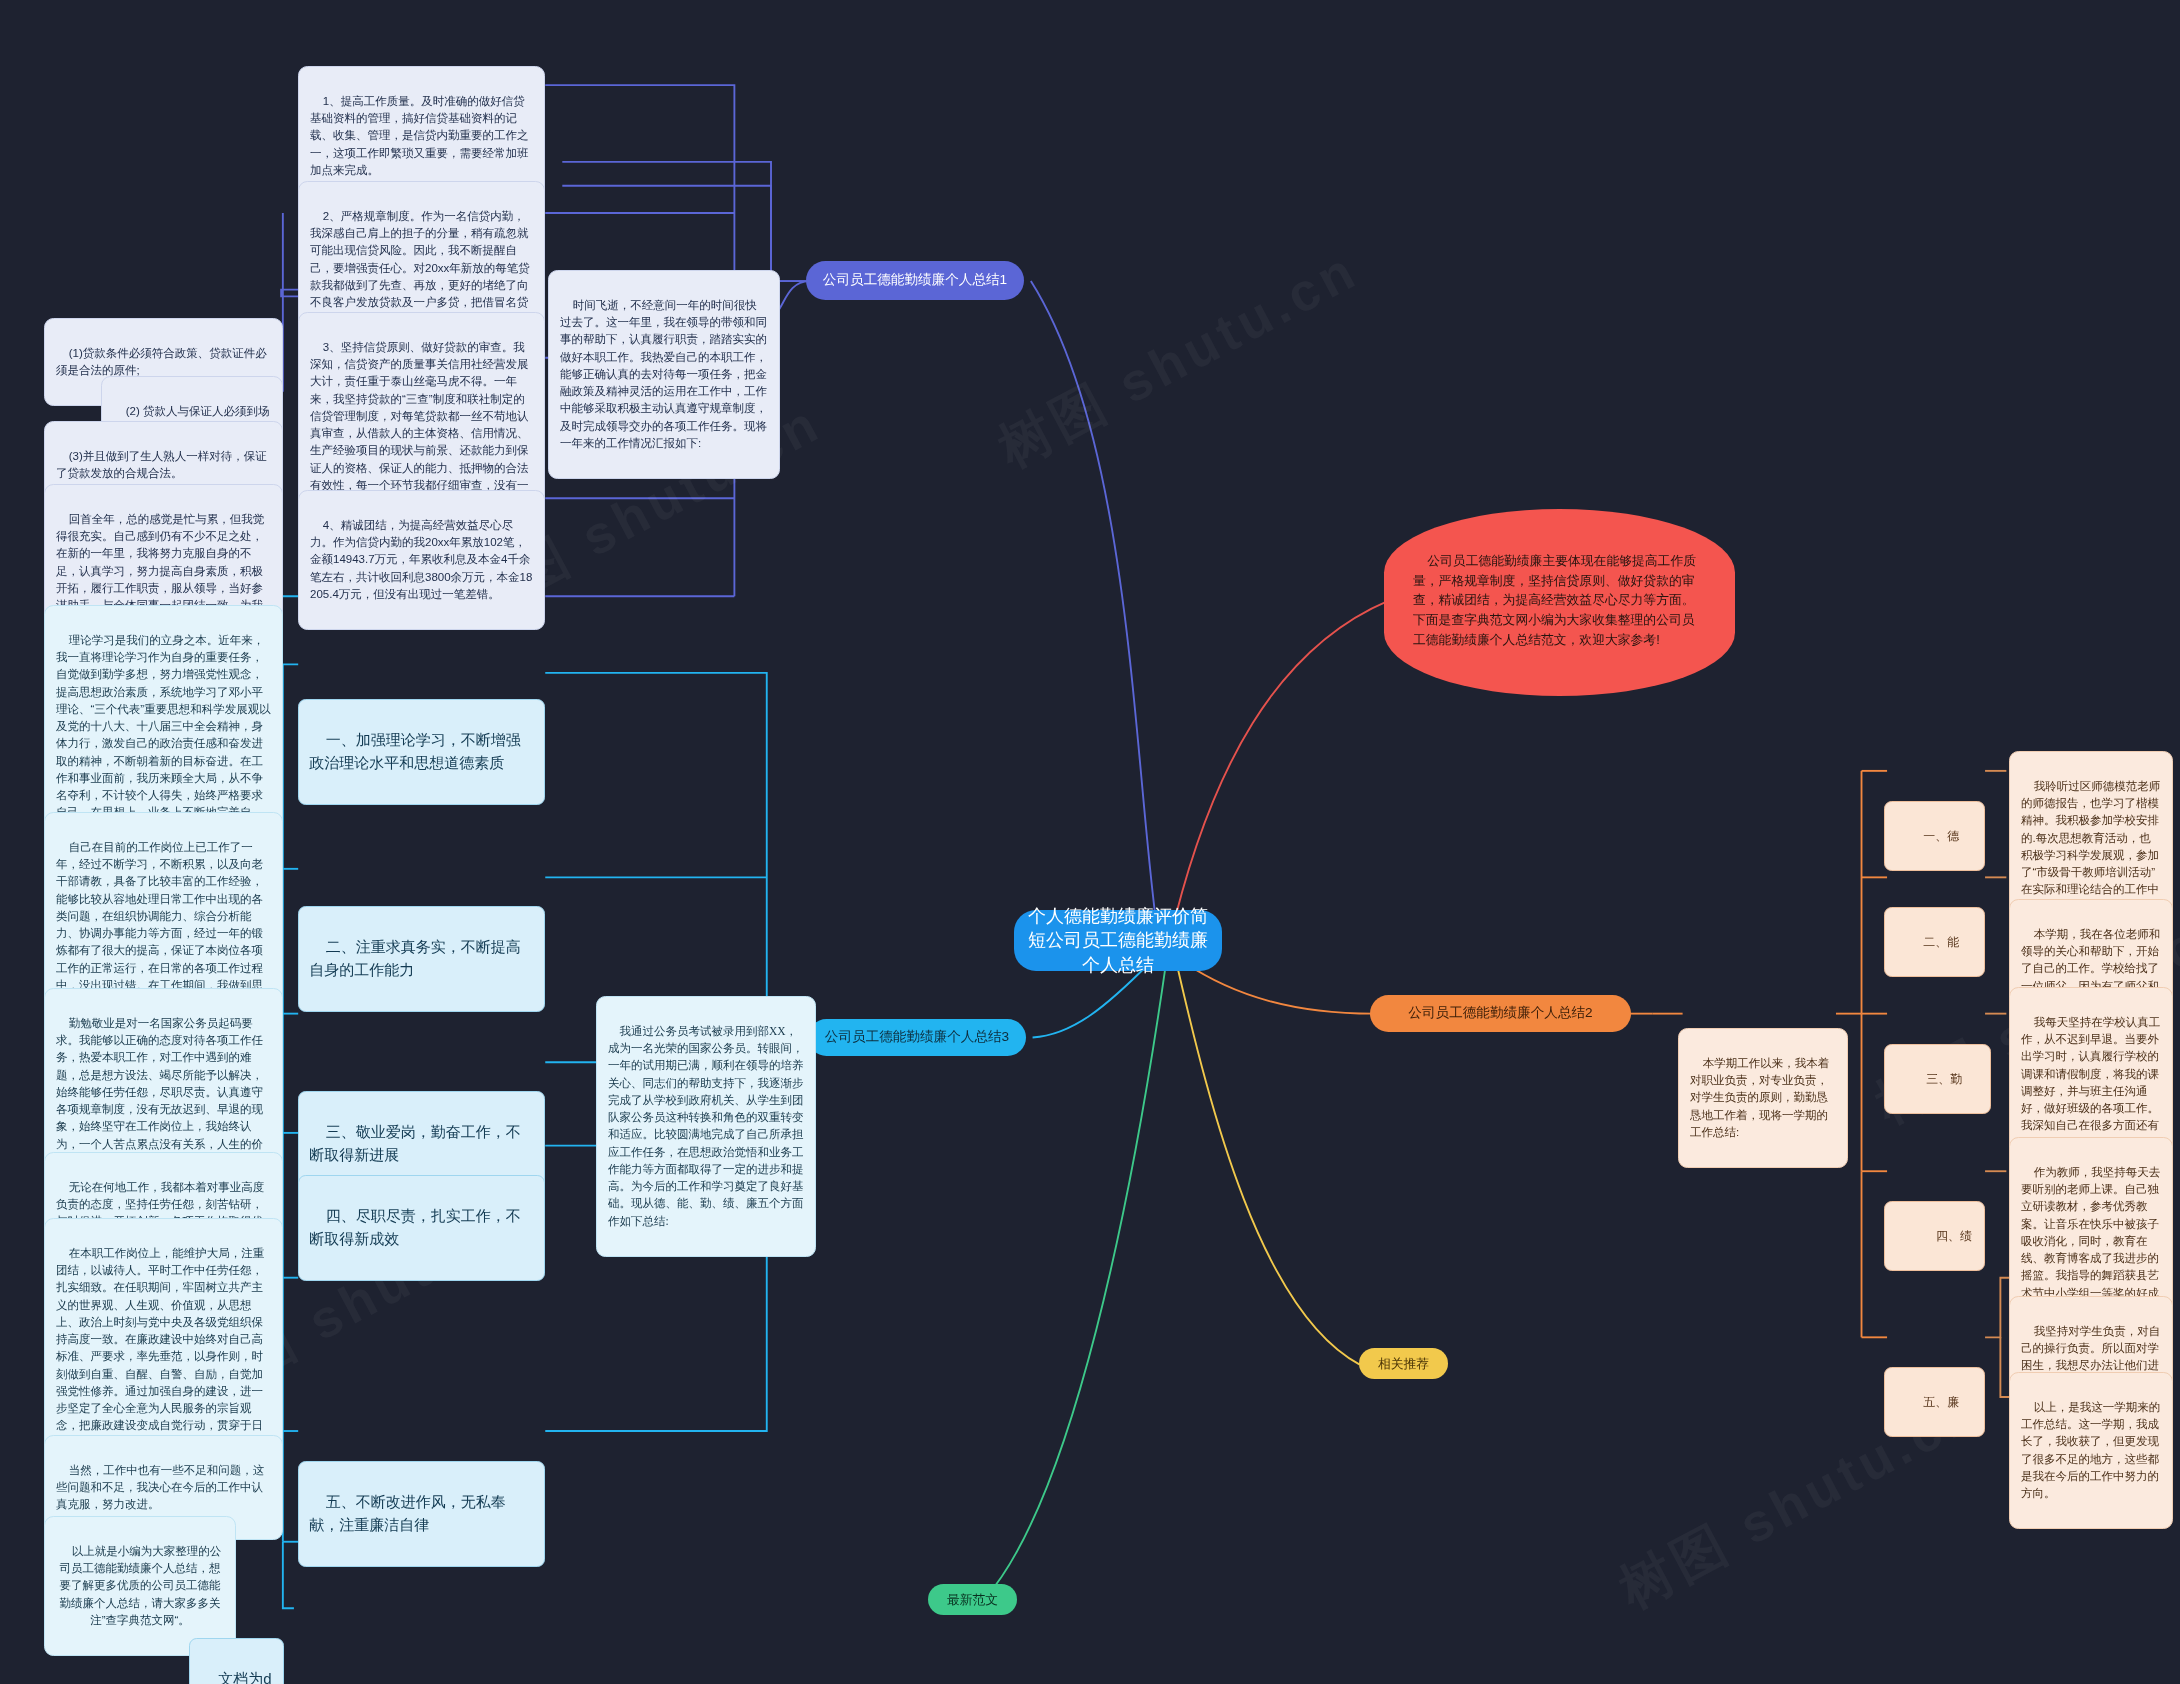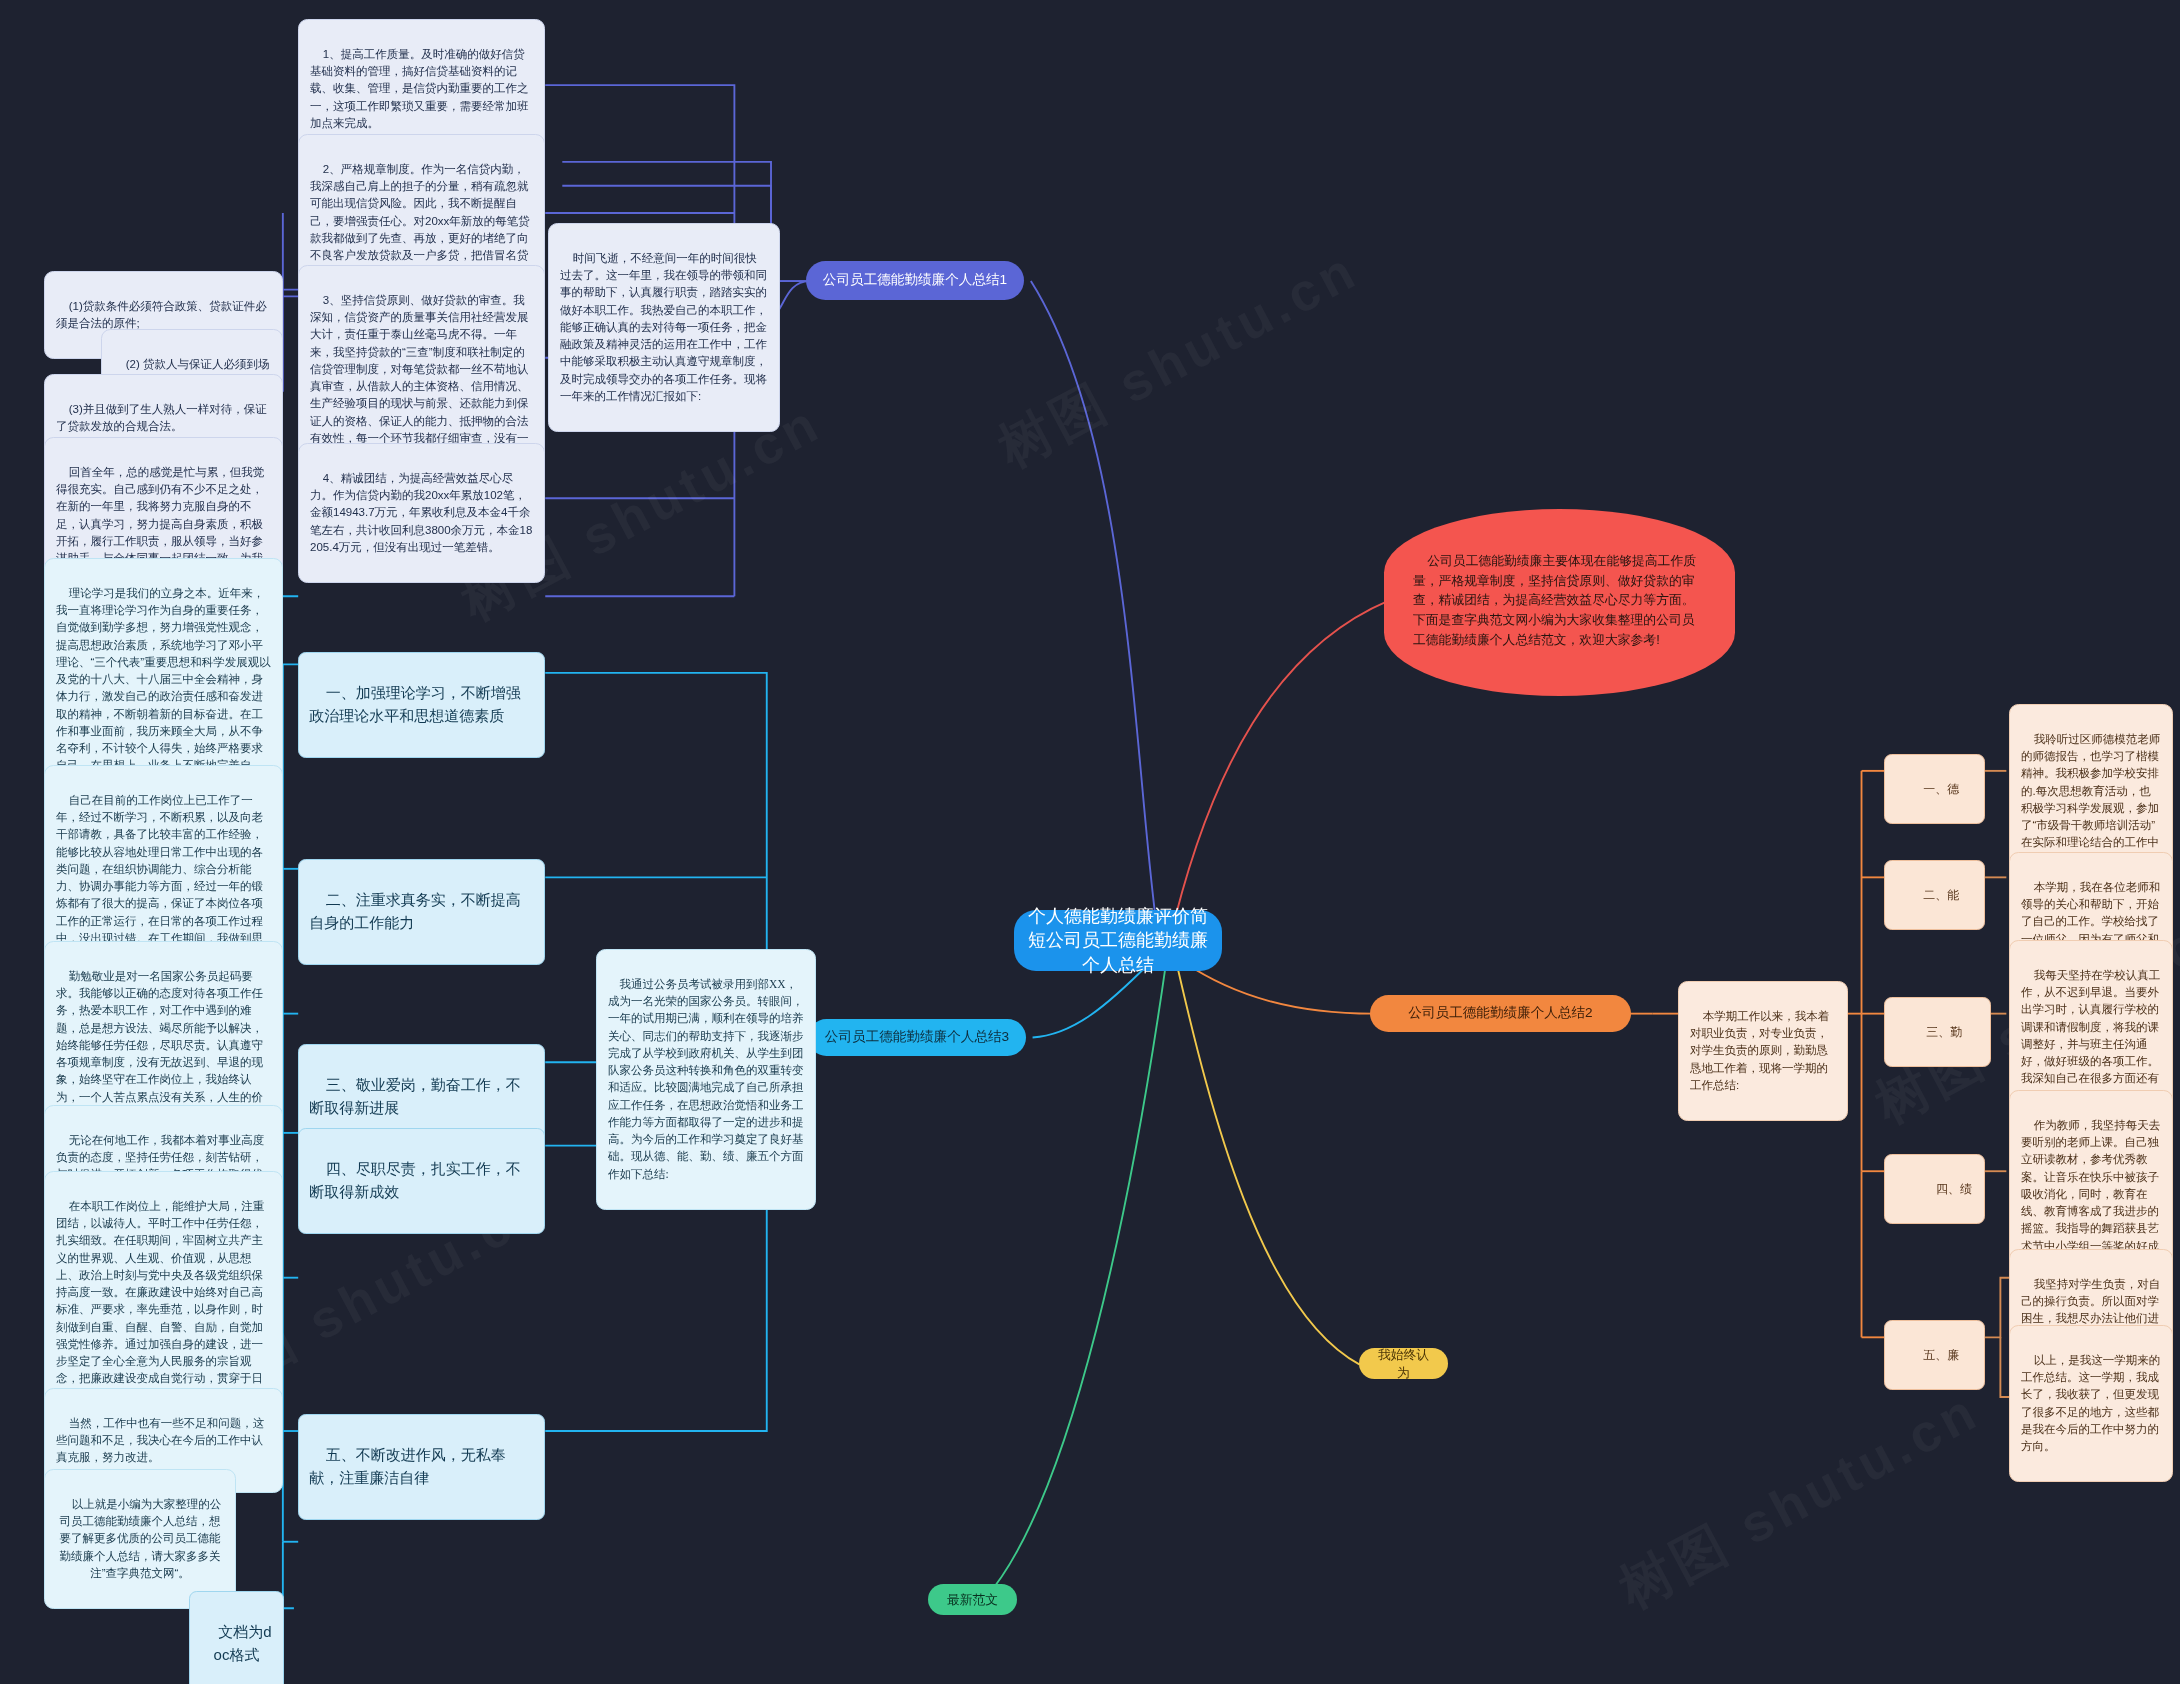--- a/index.html
+++ b/index.html
@@ -13,21 +13,21 @@
   svg#links{position:absolute;left:0;top:0;width:2181px;height:1684px;pointer-events:none;}
 
   
   .wm{position:absolute;color:rgba(255,255,255,.045);font-size:53px;font-weight:bold;
       letter-spacing:5.1px;white-space:nowrap;transform:rotate(-28deg);user-select:none;}
   .wm.red{color:rgba(255,120,110,.16);}
 
   
   .node{position:absolute;box-sizing:border-box;border-radius:9.4px;
         padding:8.5px 11px;line-height:1.5;white-space:pre-wrap;
-        word-break:break-all;}
+        word-break:break-all;margin-top:47px;}
   .leaf-blue{background:#e8ecf7;border:0.9px solid #cdd5ec;color:#22304d;font-size:11.5px;}
   .leaf-cyan{background:#e4f4fb;border:0.9px solid #bfe4f4;color:#17384b;font-size:11.5px;}
   .leaf-peach{background:#fbeade;border:0.9px solid #f0cdb2;color:#4a2f18;font-size:11.5px;}
 
   .sub-cyan{background:#d9effa;border:0.9px solid #9fd6ef;color:#123a52;font-size:15px;
             border-radius:7.7px;padding:6.8px 10.2px;}
   .sub-peach{background:#fbe6d6;border:0.9px solid #eebf9c;color:#56341a;font-size:12px;
              border-radius:7.7px;padding:6.8px 10.2px;text-align:center;}
 
   
@@ -139,21 +139,21 @@
 
   <div class="pill root" style="left:1014px;top:910px;width:208px;height:61px;">
     <span>个人德能勤绩廉评价简短公司员工德能勤绩廉个人总结</span>
   </div>
 
   <div class="blob-red" style="left:1384px;top:509px;width:351px;height:187px;">
     <span>公司员工德能勤绩廉主要体现在能够提高工作质量，严格规章制度，坚持信贷原则、做好贷款的审查，精诚团结，为提高经营效益尽心尽力等方面。下面是查字典范文网小编为大家收集整理的公司员工德能勤绩廉个人总结范文，欢迎大家参考!</span>
   </div>
 
   <div class="pill pill-yellow" style="left:1359px;top:1348px;width:89px;height:31px;">
-    <span>我始终认为</span>
+    <span>相关推荐</span>
   </div>
   <div class="pill pill-green" style="left:928px;top:1584px;width:89px;height:31px;">
     <span>最新范文</span>
   </div>
 
   <div class="pill pill-indigo" style="left:806px;top:261px;width:218px;height:39px;">
     <span>公司员工德能勤绩廉个人总结1</span>
   </div>
 
   <div class="node leaf-blue" style="left:548px;top:223px;width:232px;">

